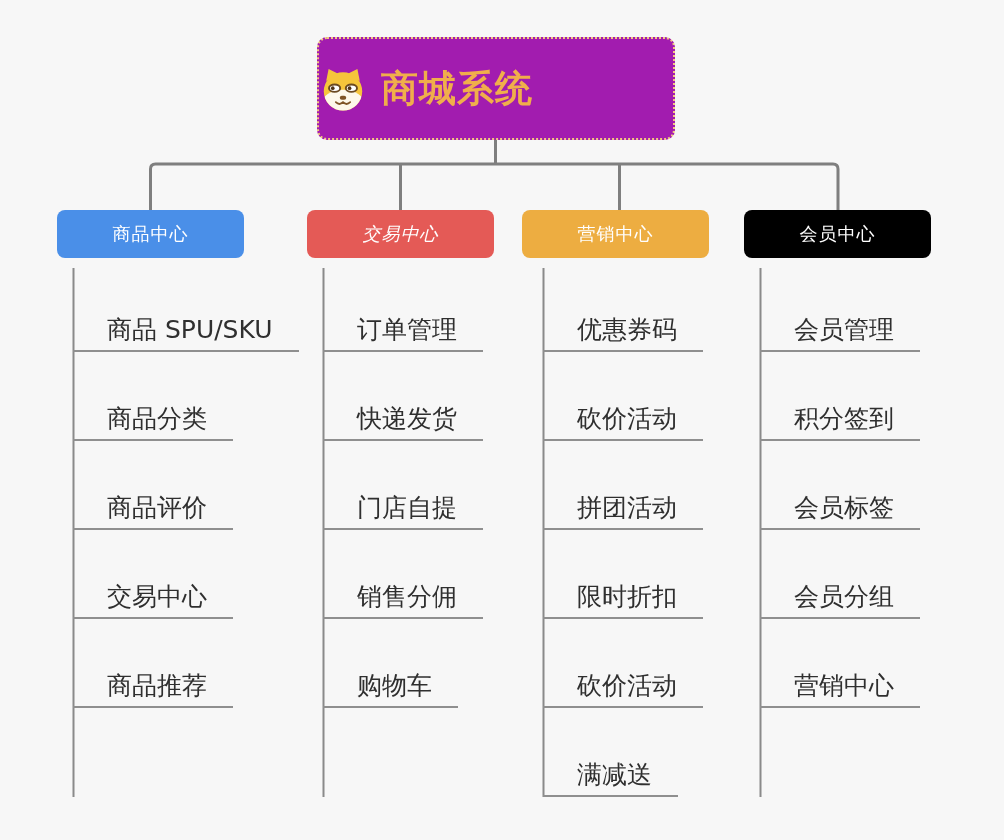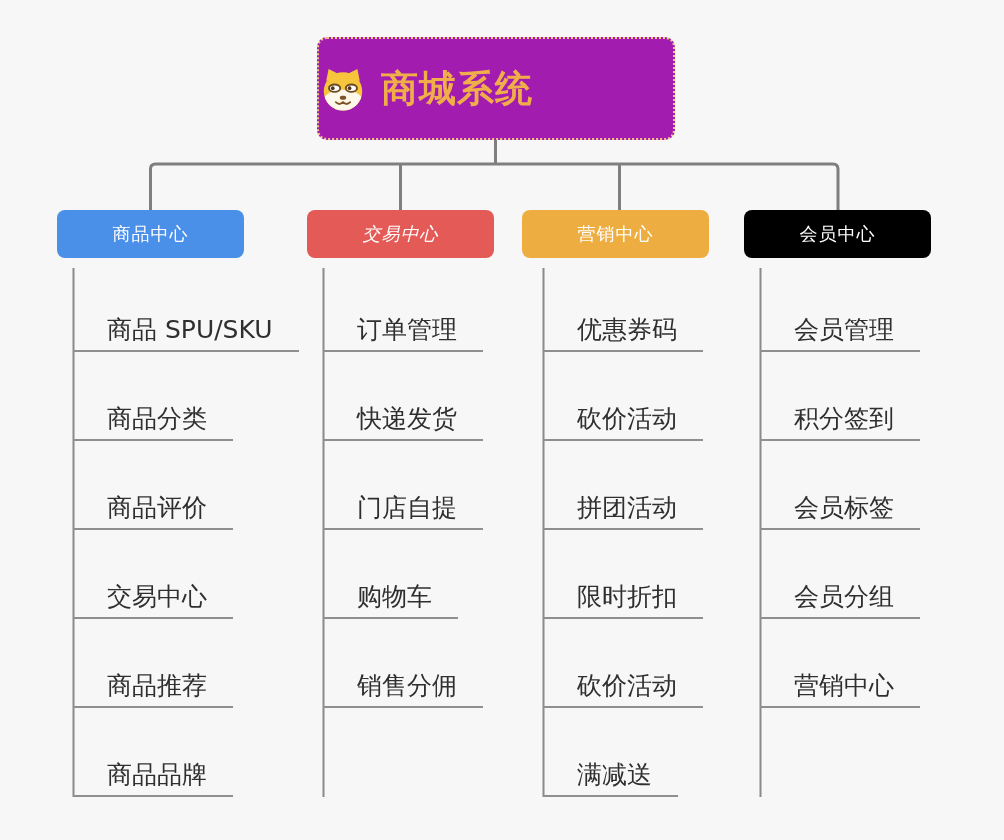--- a/index.html
+++ b/index.html
@@ -105,29 +105,28 @@
   <div class="branch-node b3" style="background-color: #000000;">
     <span>会员中心</span>
   </div>
 
   <div class="col c0">
     <div class="child first">商品 SPU/SKU</div>
     <div class="child">商品分类</div>
     <div class="child">商品评价</div>
     <div class="child">交易中心</div>
     <div class="child">商品推荐</div>
-    <div class="child">商品品牌</div>
   </div>
 
   <div class="col c1">
     <div class="child first">订单管理</div>
     <div class="child">快递发货</div>
     <div class="child">门店自提</div>
+    <div class="child">销售分佣</div>
     <div class="child">购物车</div>
-    <div class="child">销售分佣</div>
   </div>
 
   <div class="col c2">
     <div class="child first">优惠券码</div>
     <div class="child">砍价活动</div>
     <div class="child">拼团活动</div>
     <div class="child">限时折扣</div>
     <div class="child">砍价活动</div>
     <div class="child">满减送</div>
   </div>

